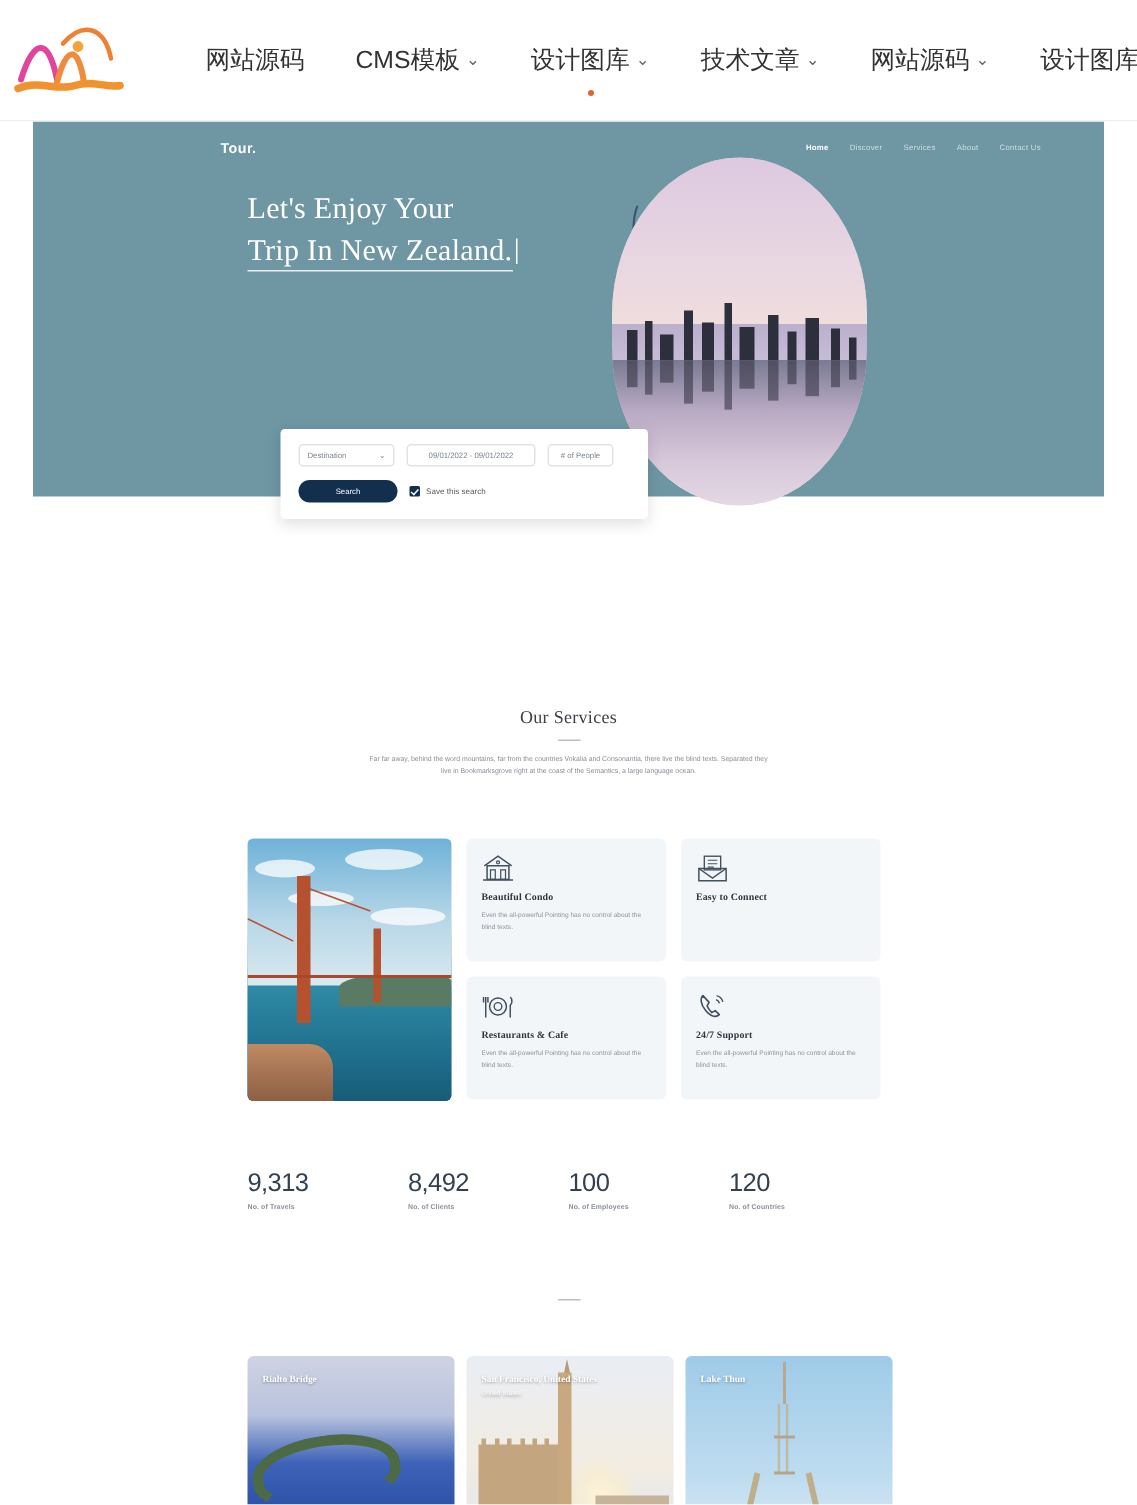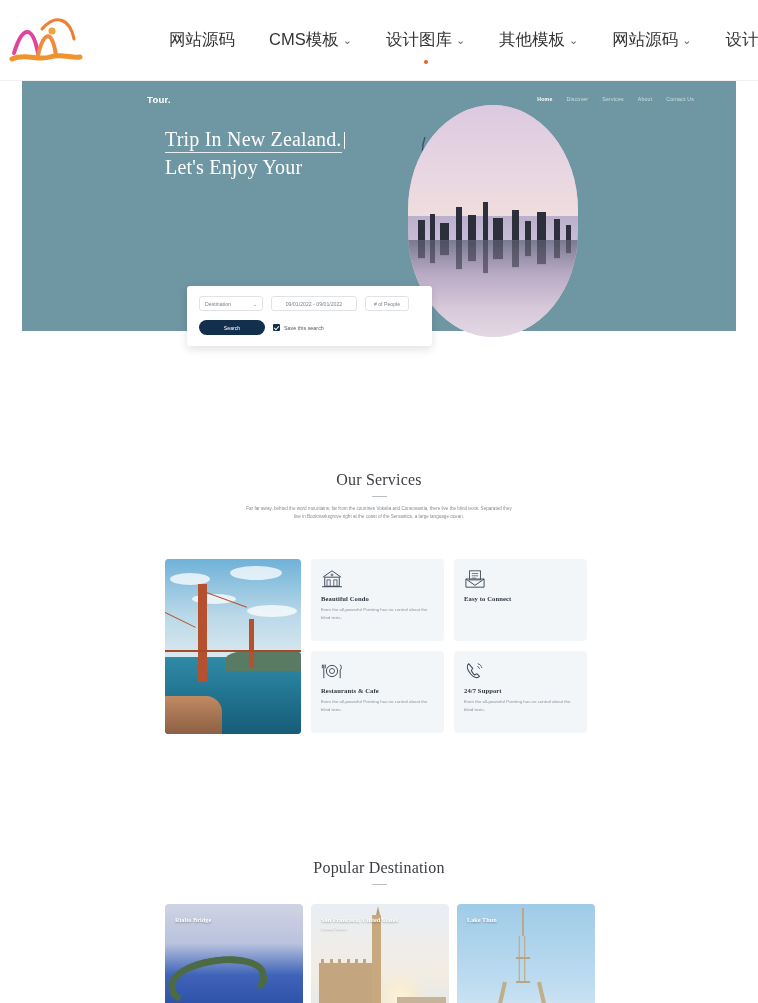--- a/index.html
+++ b/index.html
@@ -11,21 +11,20 @@
   }
 
   
   .site-header {
     height: 81px;
     display: flex;
     align-items: center;
     background: #ffffff;
     padding-left: 8px;
     border-bottom: 1px solid #f0f0f0;
-    gap: 32px;
   }
   .logo { width: 78px; height: 62px; flex: 0 0 auto; margin-right: 34px; }
   .nav { display: flex; align-items: center; gap: 0; }
   .nav-item {
     position: relative;
     font-size: 16.5px;
     color: #333333;
     padding: 6px 17px;
     white-space: nowrap;
     display: flex;
@@ -184,21 +183,21 @@
     border: solid #fff; border-width: 0 1px 1px 0;
     transform: rotate(42deg);
   }
   .save-label { font-size: 5.4px; color: #555c64; }
 
   
   .services { position: absolute; left: 0; top: 390px; width: 758px; }
   .sec-title {
     text-align: center;
     font-family: "Liberation Serif", serif;
-    font-size: 16px;
+    font-size: 12px;
     color: #3b3f45;
     letter-spacing: .2px;
   }
   .sec-divider {
     width: 15px; height: 1px;
     background: #b9bec4;
     margin: 7px auto 0;
   }
   .sec-desc {
     margin: 8px auto 0;
@@ -347,21 +346,21 @@
     <div class="nav-item">
       <span>CMS模板</span>
       <span class="caret">⌄</span>
     </div>
     <div class="nav-item">
       <span>设计图库</span>
       <span class="caret">⌄</span>
       <span class="nav-dot"></span>
     </div>
     <div class="nav-item">
-      <span>其他模板</span>
+      <span>技术文章</span>
       <span class="caret">⌄</span>
     </div>
     <div class="nav-item">
       <span>网站源码</span>
       <span class="caret">⌄</span>
     </div>
     <div class="nav-item">
       <span>设计图库</span>
 
     </div>
@@ -380,22 +379,22 @@
         <span>About</span>
         <span>Contact Us</span>
       </div>
     </div>
 
     <svg class="wave" viewBox="0 0 22 190">
       <path d="M11 0 C2 24, 20 42, 11 66 C2 90, 20 110, 11 134 C2 158, 20 172, 11 190" fill="none" stroke="#2f4a63" stroke-width="1.4" opacity=".85"></path>
     </svg>
 
     <div class="hero-title">
+      <div>Let's Enjoy Your</div>
       <div><span class="underlined">Trip In New Zealand.</span><span class="caret-bar"></span></div>
-      <div>Let's Enjoy Your</div>
     </div>
 
     <div class="hero-photo">
       <div class="sky-glow"></div>
       <div class="skyline">
         <i style="left:6%;width:7px;height:48%"></i>
           <i style="left:13%;width:5px;height:62%"></i>
         <i style="left:19%;width:9px;height:40%"></i>
           <i style="left:28%;width:6px;height:78%"></i>
         <i style="left:35%;width:8px;height:58%"></i>
@@ -524,23 +523,40 @@
               </svg>
             </div>
             <div class="svc-name">24/7 Support</div>
             <div class="svc-text">Even the all-powerful Pointing has no control about the blind texts.</div>
           </div>
         </div>
       </div>
     </div>
   </div>
 
+  <div class="stats">
+    <div class="stat">
+      <div class="stat-num">9,313</div>
+      <div class="stat-label">No. of Travels</div>
+    </div>
+    <div class="stat">
+      <div class="stat-num">8,492</div>
+      <div class="stat-label">No. of Clients</div>
+    </div>
+    <div class="stat">
+      <div class="stat-num">100</div>
+      <div class="stat-label">No. of Employees</div>
+    </div>
+    <div class="stat">
+      <div class="stat-num">120</div>
+      <div class="stat-label">No. of Countries</div>
+    </div>
+  </div>
 
   <div class="destinations">
-    <div class="sec-title">Popular Destination</div>
     <div class="sec-divider"></div>
 
     <div class="dest-grid">
 
       <div class="dest-card c1">
         <div class="dest-label">Rialto Bridge</div>
         <div class="island"></div>
 
       </div>
 

